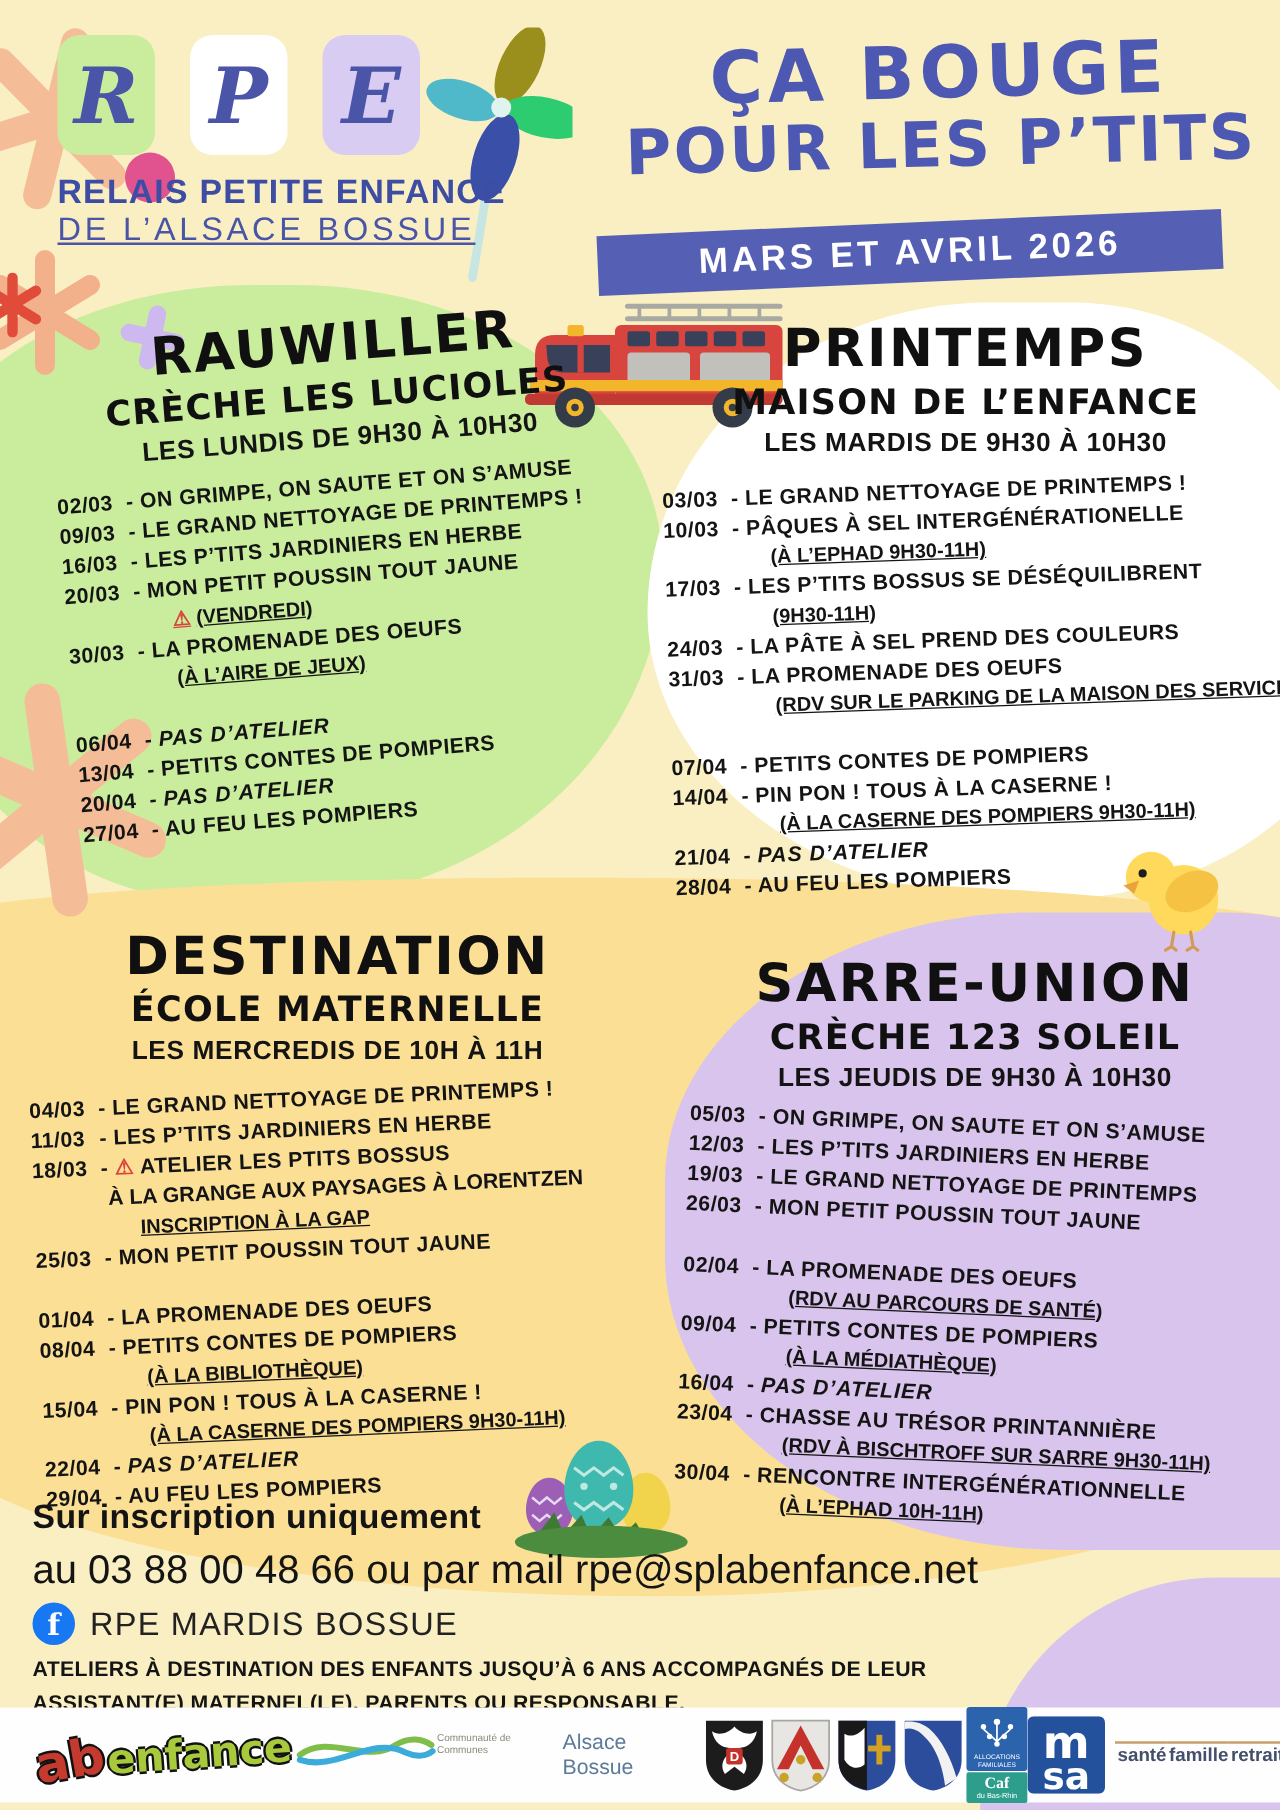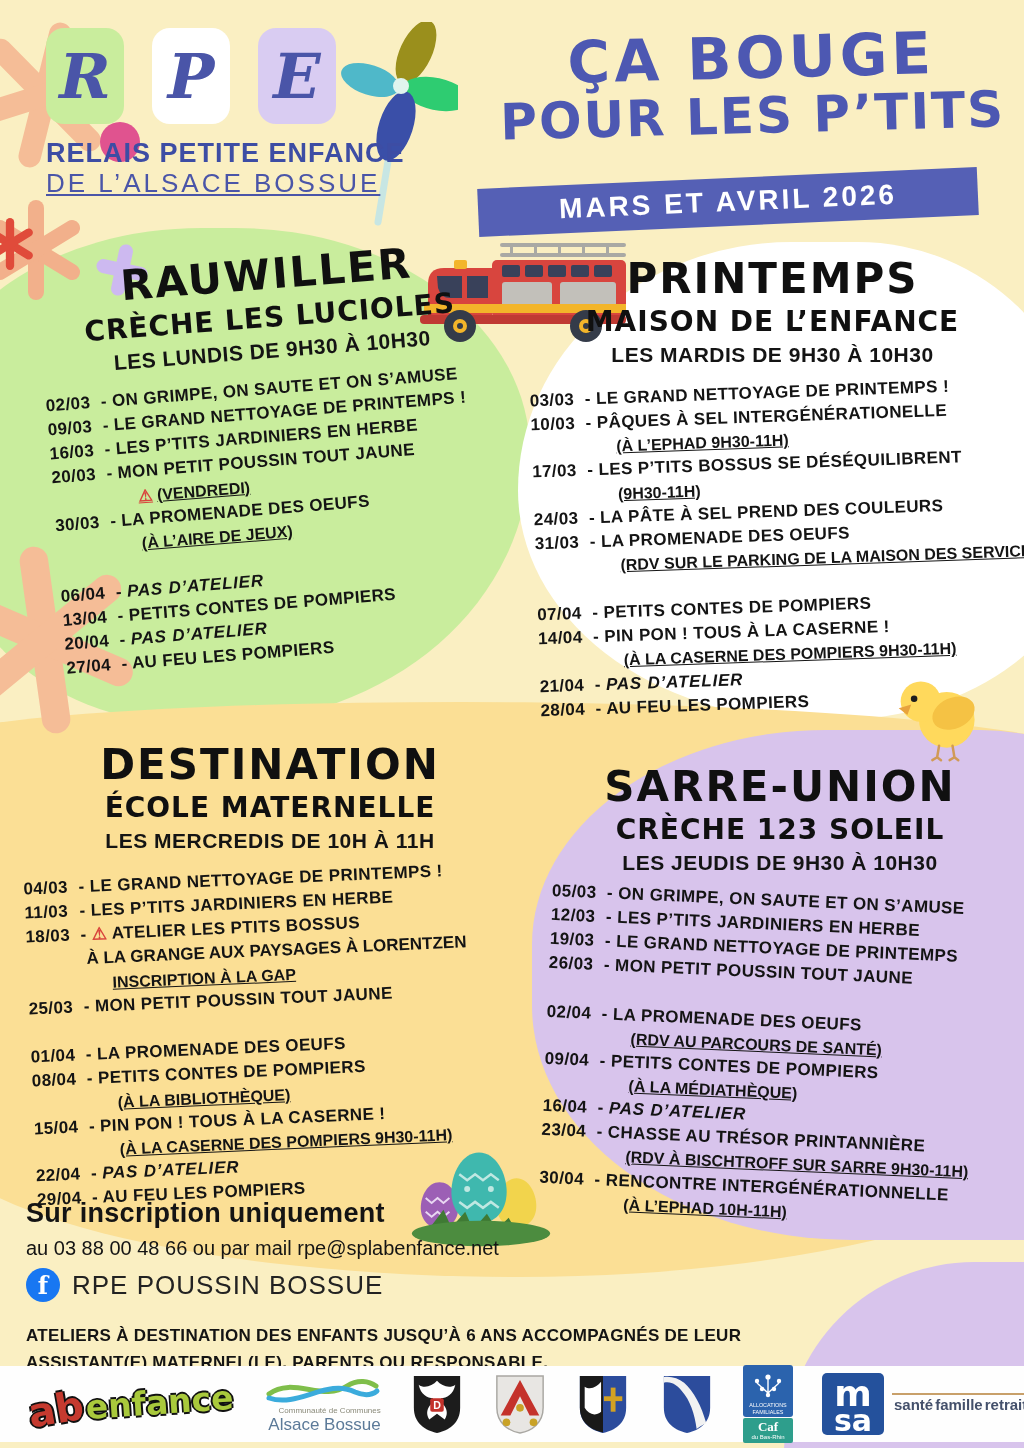--- a/index.html
+++ b/index.html
@@ -57,34 +57,34 @@
   .item .date{display:inline-block;min-width:50px;}
   .gap{margin-top:24px;}
   .bold-item .etext{font-weight:800;font-style:italic;letter-spacing:0.8px;}
   .note{font-size:16px;line-height:1.45;margin-left:85px;white-space:nowrap;font-weight:800;}
   .note.u span{text-decoration:underline;}
   .note.plain{font-weight:600;margin-left:60px;font-size:17px;}
   .warn{color:#D9443C;font-weight:700;}
   
   .footer-info{position:absolute;left:26px;top:1198px;z-index:4;}
   .fi-title{font-size:27px;font-weight:800;letter-spacing:0.3px;}
-  .fi-line{font-size:20px;font-weight:400;margin-top:8px;}
+  .fi-line{font-size:32px;font-weight:400;margin-top:8px;}
   .fb-row{display:flex;align-items:center;gap:12px;margin-top:8px;}
   .fb-icon{width:34px;height:34px;border-radius:50%;background:#1877F2;color:#fff;display:flex;
        align-items:center;justify-content:center;font-weight:bold;font-size:24px;font-family:"DejaVu Serif",serif;}
   .fb-name{font-size:26px;font-weight:400;letter-spacing:1px;color:#222;}
   .disclaimer{position:absolute;left:26px;top:1322px;width:970px;font-size:17px;font-weight:800;
        line-height:1.6;letter-spacing:0.3px;z-index:4;}
   
   .abenfance{position:relative;display:flex;align-items:center;transform:rotate(-4deg);}
   .abenfance .ab{font-family:"DejaVu Sans",sans-serif;font-weight:800;font-size:40px;color:#C53A2F;
        text-shadow:2px 0 #111,-2px 0 #111,0 2px #111,0 -2px #111;transform:rotate(-6deg);}
   .abenfance .enf{font-family:"DejaVu Sans",sans-serif;font-weight:800;font-size:33px;color:#A9C93C;
        text-shadow:2px 0 #111,-2px 0 #111,0 2px #111,0 -2px #111;margin-left:2px;}
-  .cclogo{display:flex;flex-direction:column;align-items:flex-end;}
+  .cclogo{display:flex;align-items:flex-start;}
   .cclogo .cc1{font-size:8px;color:#8A8A7A;margin-top:2px;}
   .cclogo .cc2{font-size:17px;color:#5C7A99;}
   .msa{display:flex;align-items:center;gap:8px;}
   .msa-list{display:flex;flex-direction:row;width:104px;}
   .msa-list span{border-top:2px solid #C8A06A;font-size:15px;font-weight:700;color:#44506B;padding:1px 0 1px 2px;}
   .msa-list span:last-child{border-bottom:2px solid #C8A06A;}
   .img-abs{position:absolute;z-index:3;}
 </style>
 </head>
 <body>
@@ -294,21 +294,21 @@
       </div>
   </div>
 
   <div class="footer-info">
     <div class="fi-title">Sur inscription uniquement</div>
     <div class="fi-line">au 03 88 00 48 66 ou par mail rpe@splabenfance.net</div>
     <div class="fb-row">
       <div class="fb-icon">
           <span>f</span>
         </div>
-      <div class="fb-name">RPE POUSSIN BOSSUE</div>
+      <div class="fb-name">RPE MARDIS BOSSUE</div>
     </div>
   </div>
   <div class="disclaimer">
     <div>ATELIERS À DESTINATION DES ENFANTS JUSQU’À 6 ANS ACCOMPAGNÉS DE LEUR</div>
     <div>ASSISTANT(E) MATERNEL(LE), PARENTS OU RESPONSABLE.</div>
   </div>
 
   <div class="footer-strip">
     <div class="abenfance">
       <span class="ab">ab</span>

